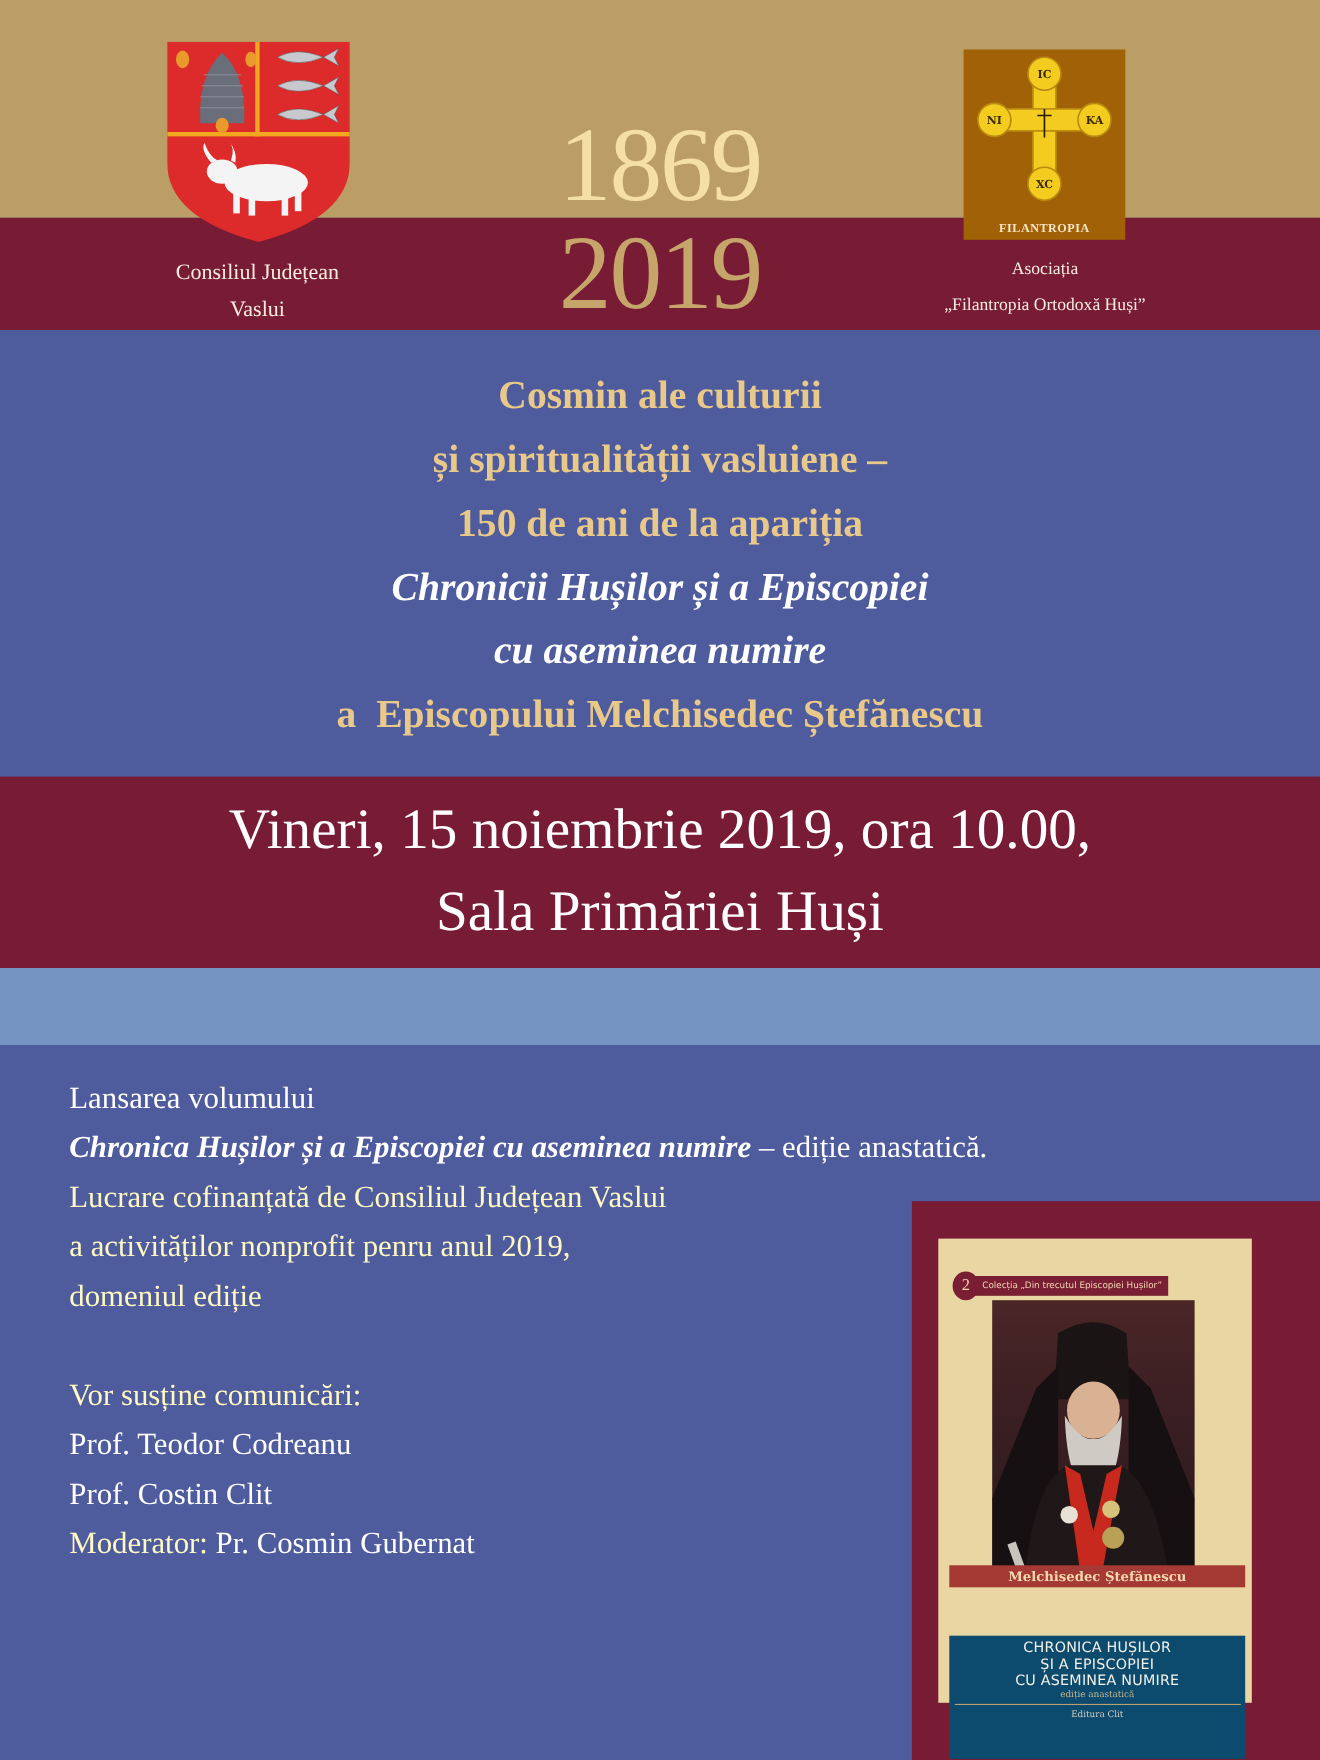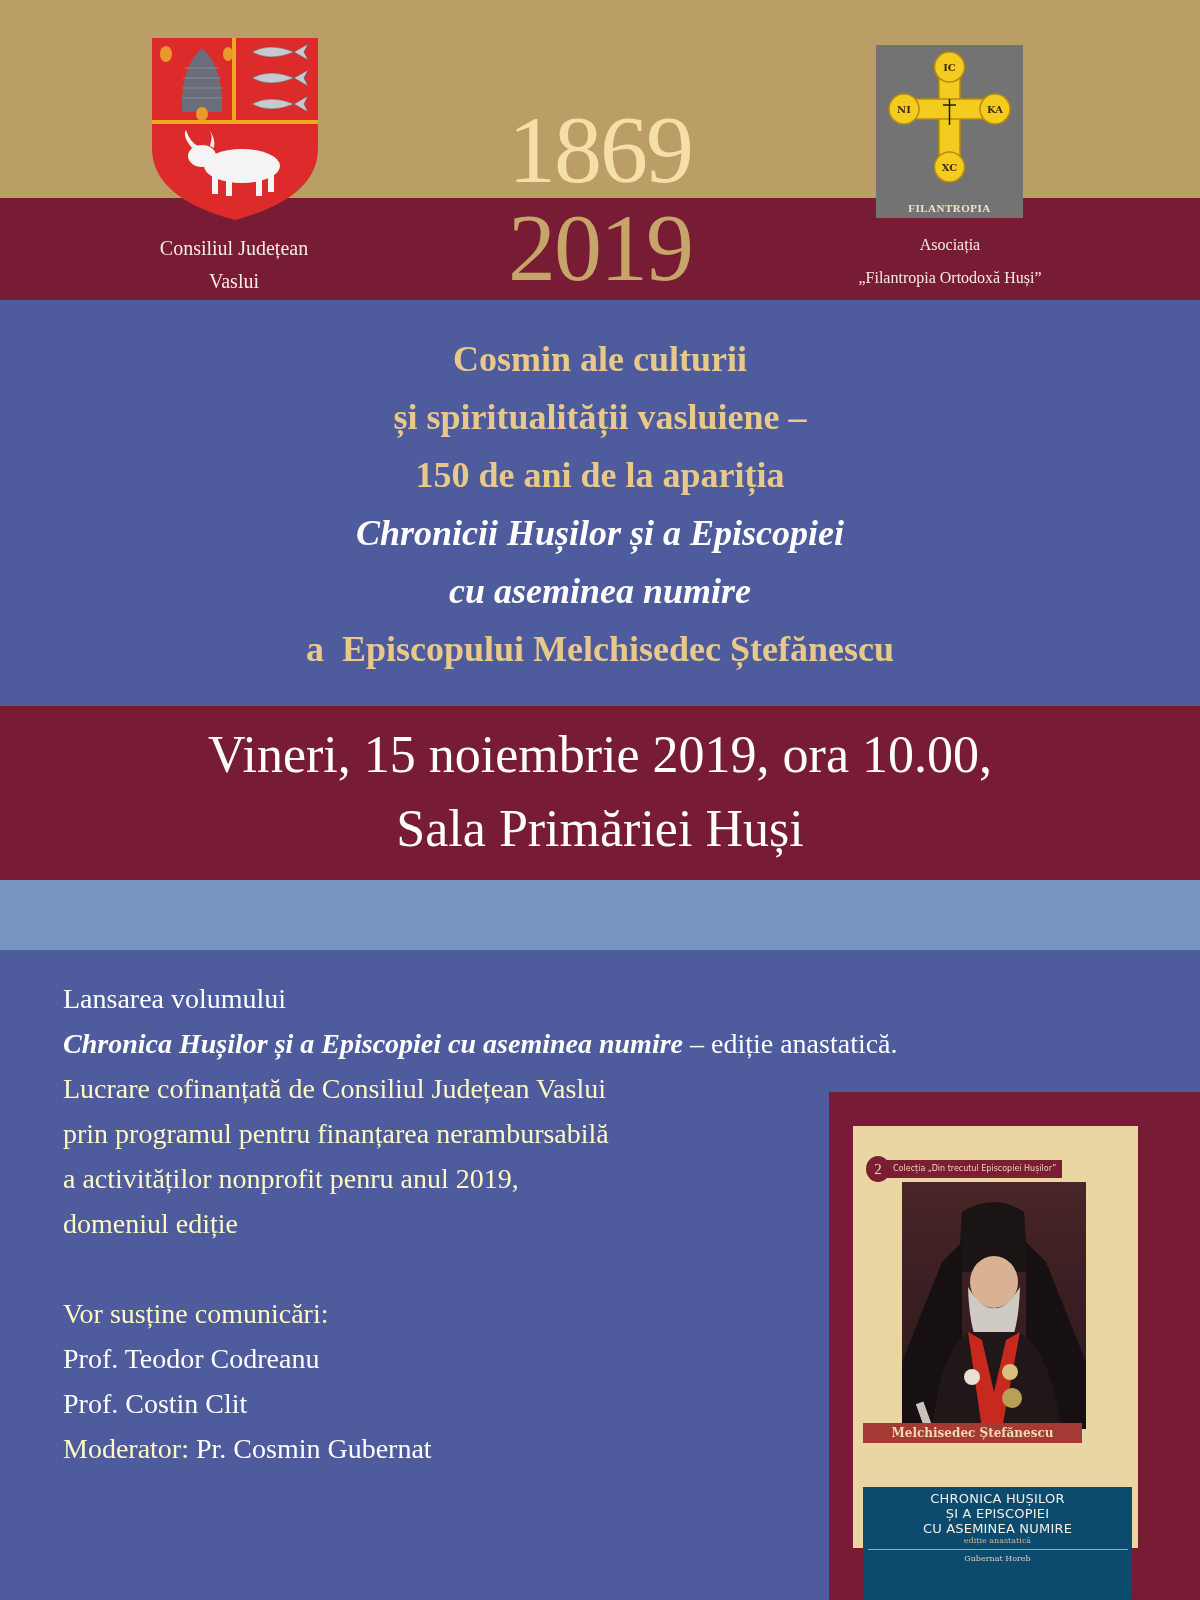--- a/index.html
+++ b/index.html
@@ -12,21 +12,21 @@
     .band-blue-title { top: 300px; height: 406px; background: #4e5b9d; }
     .band-maroon-date { top: 706px; height: 174px; background: #781b35; }
     .band-lightblue { top: 880px; height: 70px; background: #7594c1; }
     .band-blue-body { top: 950px; height: 650px; background: #4e5b9d; }
 
     
     .emblem-left { position: absolute; left: 152px; top: 38px; width: 166px; height: 182px; }
     .org-left { position: absolute; left: 114px; top: 232px; width: 240px; text-align: center; color: #f7ece0; font-size: 20px; line-height: 33px; font-family: "Liberation Serif", serif; }
 
     
-    .logo-right { position: absolute; left: 876px; top: 45px; width: 147px; height: 173px; background: #737373; }
+    .logo-right { position: absolute; left: 876px; top: 45px; width: 147px; height: 173px; background: #a16207; }
     .logo-right .logo-label { position: absolute; left: 0; bottom: 4px; width: 100%; text-align: center; color: #f6e4c8; font-weight: bold; font-size: 11px; letter-spacing: 0.5px; font-family: "Liberation Serif", serif; }
     .org-right { position: absolute; left: 770px; top: 228px; width: 360px; text-align: center; color: #f7ece0; font-size: 16px; line-height: 33px; font-family: "Liberation Serif", serif; }
 
     
     .year-top { position: absolute; left: 480px; top: 100px; width: 240px; text-align: center; color: #f5dfa6; font-size: 96px; line-height: 100px; font-family: "Liberation Serif", serif; letter-spacing: -2px; }
     .year-bottom { position: absolute; left: 480px; top: 198px; width: 240px; text-align: center; color: #c5a56a; font-size: 96px; line-height: 100px; font-family: "Liberation Serif", serif; letter-spacing: -2px; }
 
     
     .title-block { position: absolute; left: 100px; top: 330px; width: 1000px; text-align: center; font-family: "Liberation Serif", serif; }
     .title-line { font-size: 36px; line-height: 58px; font-weight: bold; color: #e9c98a; }
@@ -42,21 +42,21 @@
     .gold { color: #fef9c3; }
     .italic-bold { font-style: italic; font-weight: bold; color: #ffffff; }
     .spacer { height: 45px; }
 
     
     .book-frame { position: absolute; left: 829px; top: 1092px; width: 371px; height: 508px; background: #781b35; }
     .book-cover { position: absolute; left: 853px; top: 1126px; width: 285px; height: 422px; background: #e9d6a2; }
     .book-series { position: absolute; left: 871px; top: 1160px; height: 18px; background: #7a1f33; color: #f0d5b5; font-size: 8px; line-height: 18px; padding: 0 6px 0 22px; font-family: "DejaVu Sans", sans-serif; font-weight: normal; white-space: nowrap; }
     .book-series-num { position: absolute; left: 866px; top: 1156px; width: 24px; height: 26px; border-radius: 50%; background: #7a1f33; color: #f0d5b5; font-size: 15px; line-height: 26px; text-align: center; font-family: "Liberation Serif", serif; }
     .book-portrait { position: absolute; left: 902px; top: 1182px; width: 184px; height: 247px; background: linear-gradient(180deg, #4a2627 0%, #3b1f22 40%, #2a1a1c 100%); overflow: hidden; }
-    .book-title-bar { position: absolute; left: 863px; top: 1423px; width: 219px; height: 20px; background: #a43a33; color: #f2d9b0; text-align: center; font-size: 12px; line-height: 20px; font-weight: bold; font-family: "DejaVu Serif", serif; }
+    .book-title-bar { position: absolute; left: 863px; top: 1423px; width: 269px; height: 20px; background: #a43a33; color: #f2d9b0; text-align: center; font-size: 12px; line-height: 20px; font-weight: bold; font-family: "DejaVu Serif", serif; }
     .book-title-box { position: absolute; left: 863px; top: 1443px; width: 269px; height: 112px; background: #0c4a6e; text-align: center; color: #f3f0e8; font-family: "DejaVu Sans", sans-serif; margin-top: 44px; }
     .book-title-box .bt { font-size: 13px; line-height: 15px; letter-spacing: 0.2px; }
     .book-title-box .bt:first-child { margin-top: 4px; }
     .book-edition { font-size: 8px; color: #c9b98c; line-height: 10px; font-family: "DejaVu Serif", serif; }
     .book-rule { width: 260px; height: 1px; background: #b9a26d; margin: 3px auto 4px; }
     .book-publisher { font-size: 8px; color: #d8cfbf; font-family: "DejaVu Serif", serif; }
   </style>
 </head>
 <body>
 
@@ -155,21 +155,20 @@
   <div class="date-line">Vineri, 15 noiembrie 2019, ora 10.00,</div>
   <div class="date-line">Sala Primăriei Huși</div>
 </div>
 
 <div class="body-text">
   <div class="white">Lansarea volumului</div>
   <div>
     <span class="italic-bold">Chronica Hușilor și a Episcopiei cu aseminea numire</span><span class="white"> – ediție anastatică.</span>
   </div>
   <div class="gold">Lucrare cofinanțată de Consiliul Județean Vaslui</div>
-  <div class="gold">prin programul pentru finanțarea nerambursabilă</div>
   <div class="gold">a activităților nonprofit penru anul 2019,</div>
   <div class="gold">domeniul ediție</div>
   <div class="spacer"></div>
   <div class="gold">Vor susține comunicări:</div>
   <div class="white">Prof. Teodor Codreanu</div>
   <div class="white">Prof. Costin Clit</div>
   <div>
     <span class="gold">Moderator:</span><span class="white" style="white-space:pre;"> Pr. Cosmin Gubernat</span>
   </div>
 </div>
@@ -199,14 +198,14 @@
     <rect x="18" y="220" width="8" height="27" fill="#c7c4be" transform="rotate(-20 22 233)"></rect>
   </svg>
 </div>
 <div class="book-title-bar">Melchisedec Ștefănescu</div>
 <div class="book-title-box">
   <div class="bt">CHRONICA HUȘILOR</div>
   <div class="bt">ȘI A EPISCOPIEI</div>
   <div class="bt">CU ASEMINEA NUMIRE</div>
   <div class="book-edition">ediție anastatică</div>
   <div class="book-rule"></div>
-  <div class="book-publisher">Gubernat Horeb</div>
+  <div class="book-publisher">Editura Clit</div>
 </div>
 
 </body></html>

